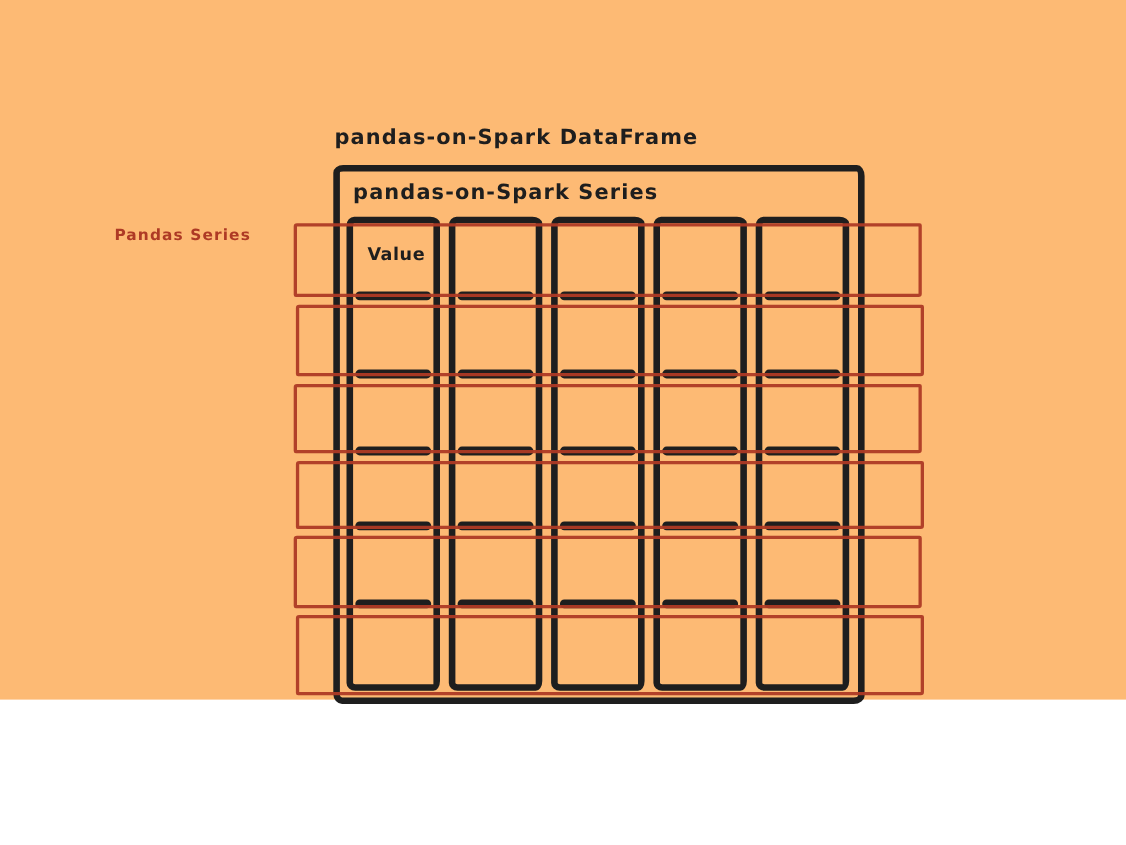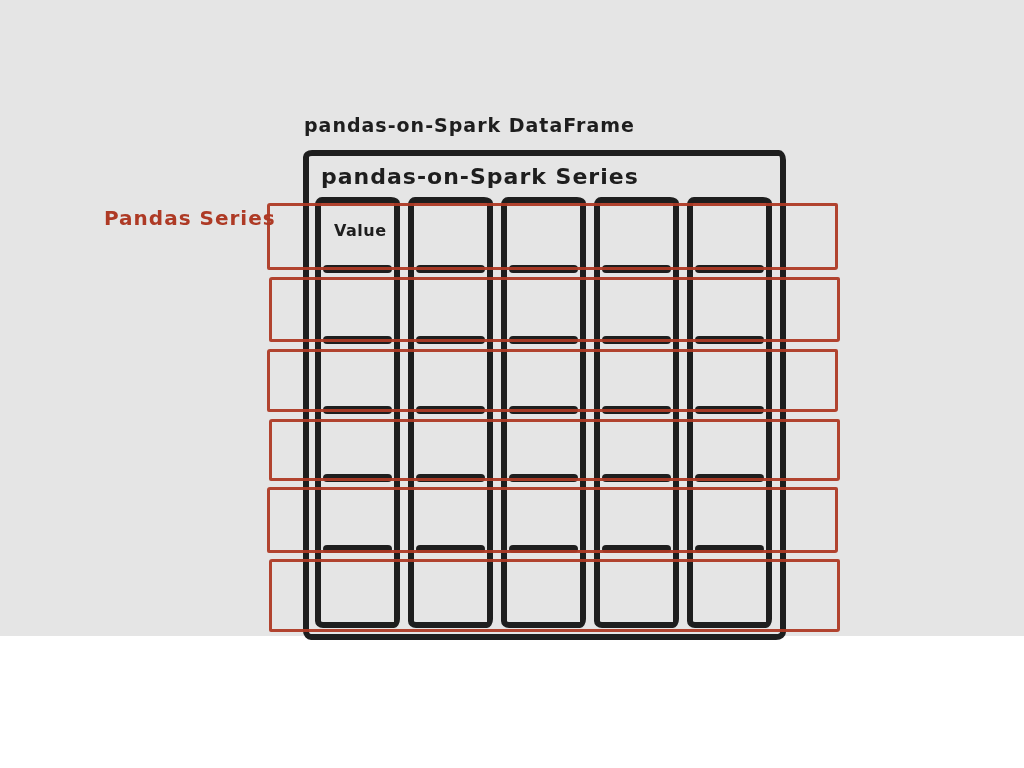--- a/index.html
+++ b/index.html
@@ -5,21 +5,21 @@
   html, body {
     margin: 0; padding: 0;
     width: 1024px; height: 768px;
     background: #ffffff;
     overflow: hidden;
     font-family: "DejaVu Sans", sans-serif;
   }
   .canvas {
     position: relative;
     width: 1024px; height: 636px;
-    background: #e5e5e5;
+    background: #fdba74;
   }
   .title {
     position: absolute;
     left: 304px; top: 114px;
     font-size: 19px;
     font-weight: 600;
     letter-spacing: 1px;
     color: var(--ink, #1e1e1e);
     white-space: nowrap;
   }
@@ -28,21 +28,21 @@
     left: 303px; top: 150px;
     width: 483px; height: 490px;
     box-sizing: border-box;
     border: 6px solid var(--ink, #1e1e1e);
     border-radius: 9px 7px 10px 8px / 7px 10px 8px 9px;
     background: transparent;
   }
   .series-label {
     position: absolute;
     left: 321px; top: 164px;
-    font-size: 22px;
+    font-size: 19px;
     font-weight: 600;
     letter-spacing: 1px;
     color: var(--ink, #1e1e1e);
     white-space: nowrap;
   }
   .column {
     position: absolute;
     box-sizing: border-box;
     border: 6px solid var(--ink, #1e1e1e);
     border-radius: 7px 9px 6px 8px / 8px 6px 9px 7px;
@@ -62,21 +62,21 @@
     box-sizing: border-box;
     border: 3px solid var(--red, #ae3a25);
     border-radius: 3px 2px 3px 2px;
     background: transparent;
     opacity: 0.95;
   }
   .band:nth-child(even) { transform: translateX(2px); }
   .side-label {
     position: absolute;
     left: 104px; top: 206px;
-    font-size: 20px;
+    font-size: 14px;
     font-weight: 600;
     letter-spacing: 1px;
     color: var(--red, #ae3a25);
     white-space: nowrap;
   }
   .value-label {
     position: absolute;
     left: 334px; top: 221px;
     font-size: 16px;
     font-weight: 600;

